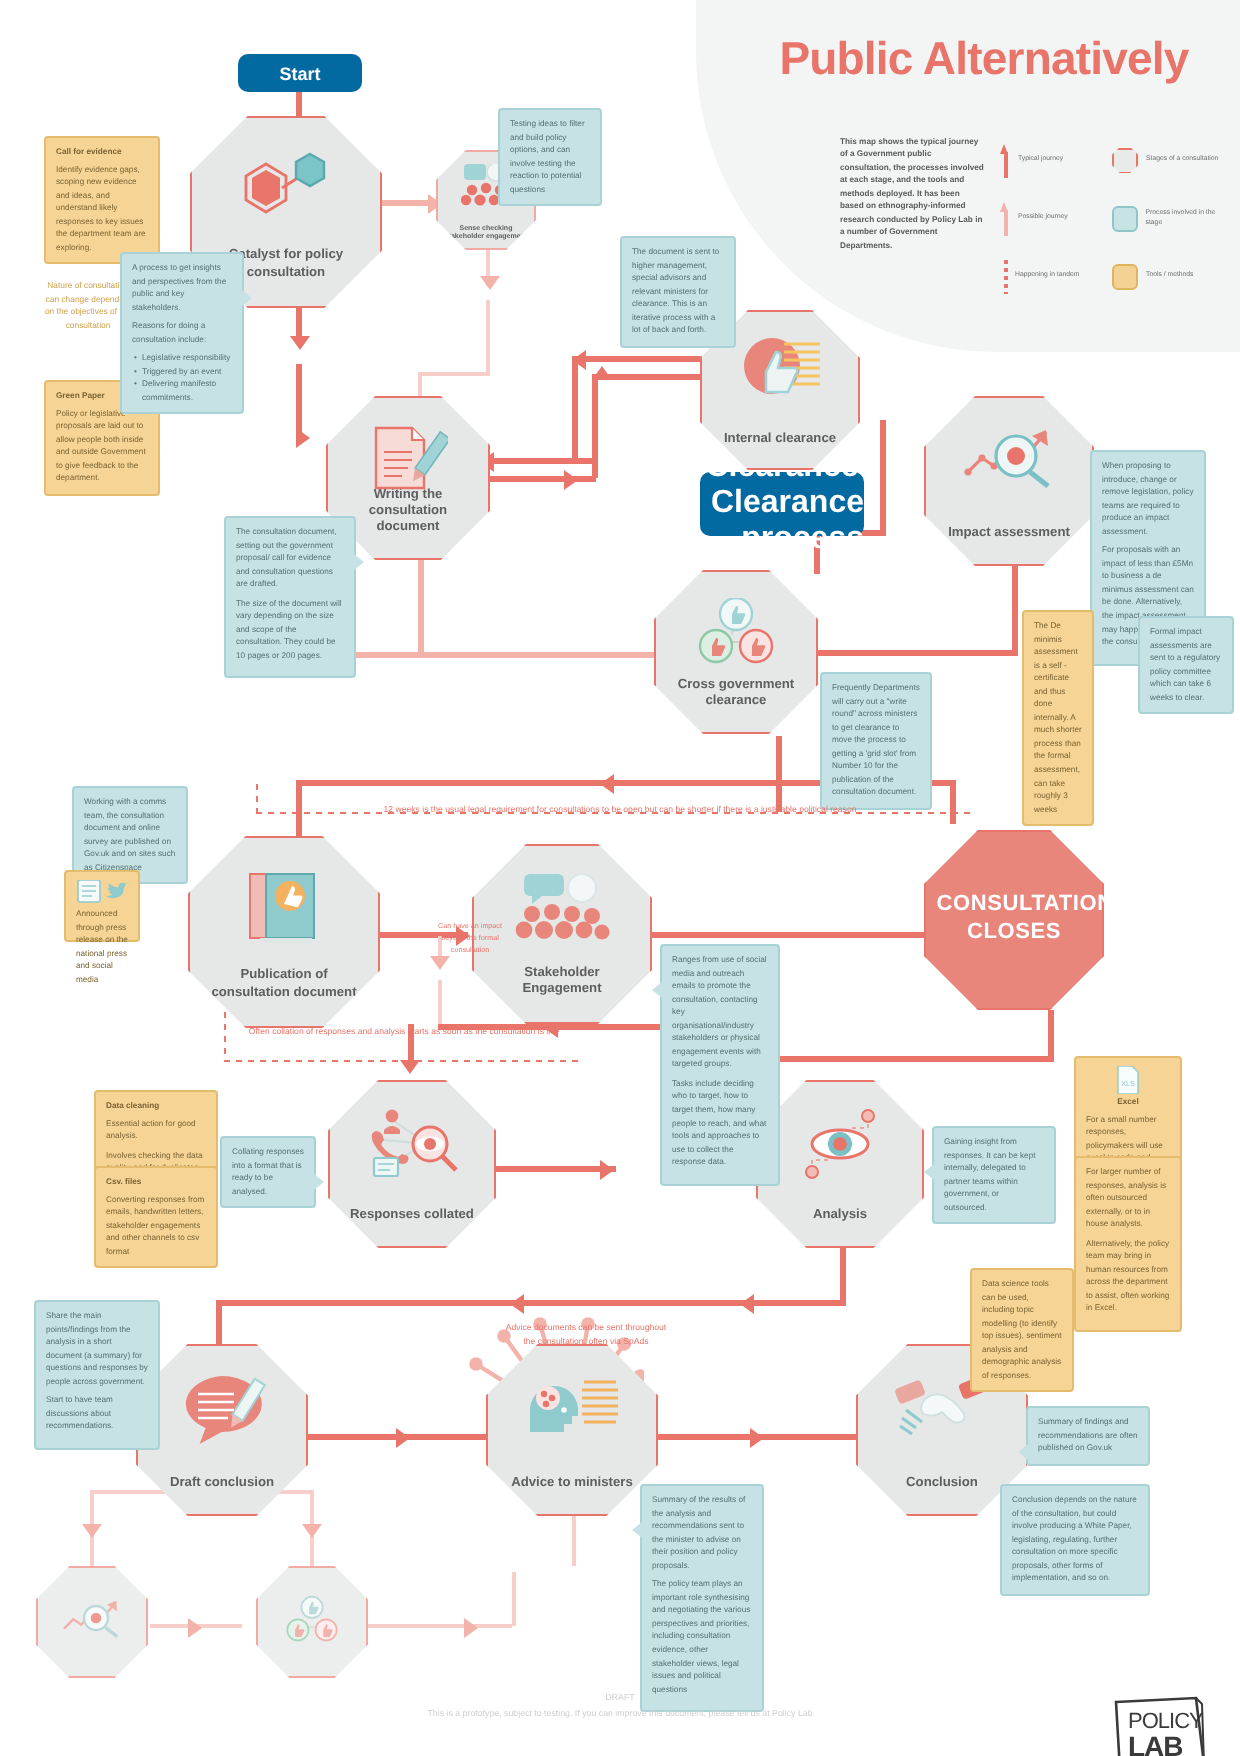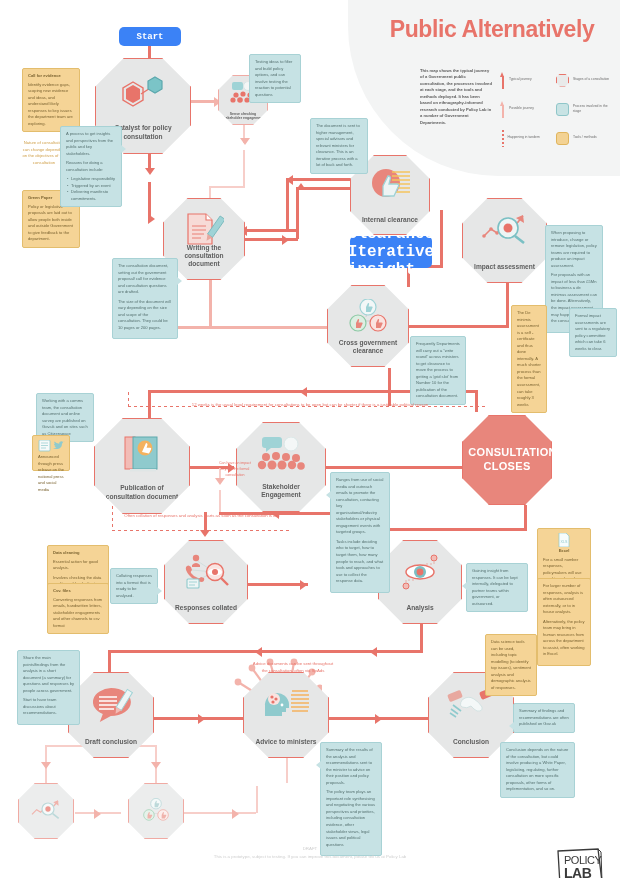--- a/index.html
+++ b/index.html
@@ -71,23 +71,23 @@
   }
   .node.filled { background: #e8867c; border-color: #e8746a; }
   .node.filled .node-label { color: #ffffff; font-size: 11px; padding-bottom: 0; font-weight: bold;
      letter-spacing: 0.3px;}
   .node.filled { justify-content: center; }
   .node-icon { position: absolute; top: 16%; left: 0; width: 100%;
     display:flex; align-items:center; justify-content:center; }
 
   
   .pill {
-    position: absolute; background: #3b82f6; color: #fff; border-radius: 5px;
-    text-align: left; font-weight: bold; display: flex; flex-direction: column;
-    align-items: center; justify-content: center; font-family: Liberation Mono, monospace;
+    position: absolute; background: #0369a1; color: #fff; border-radius: 5px;
+    text-align: right; font-weight: bold; display: flex; flex-direction: column;
+    align-items: center; justify-content: center;
   }
   .pill.start { font-size: 9px; }
 
   
   .card { position: absolute; font-size: 4.1px; line-height: 1.6; padding: 4px 5px; }
   .card.blue { background: #c6e2e4; border: 0.8px solid #a8d2d5; color: #55706f; border-radius: 2px; }
   .card.yellow { background: #f5d496; border: 0.8px solid #e3bd6d; color: #7b6330; border-radius: 2px; }
   .card .hd { font-weight: bold; display:block; margin-bottom: 2px; }
   .card p { margin-bottom: 3px; }
   .card ul { margin: 0 0 0 5px; }
@@ -289,21 +289,21 @@
         <circle cx="38" cy="6" r="3.4"></circle>
       <circle cx="62" cy="6" r="3.4"></circle>
         <circle cx="80" cy="16" r="3.4"></circle>
         <circle cx="88" cy="32" r="3.4"></circle>
     </g>
   </svg>
 
   <div class="pill start" style="left:119px;top:27px;width:62px;height:19px;">Start</div>
   <div class="pill" style="left:350px;top:236px;width:82px;height:32px;">
     <div class="clear-t1">Clearance</div>
-    <div class="clear-t2">Iterative insight</div>
+    <div class="clear-t2">Clearance process</div>
   </div>
 
   <div class="node" style="left:95px;top:58px;width:96px;height:96px;">
     <div class="node-icon">
       <svg width="52" height="34" viewBox="0 0 52 34">
         <line x1="24" y1="20" x2="38" y2="11" stroke="#e8746a" stroke-width="1.4"></line>
         <polygon points="38,3 45,7 45,15 38,19 31,15 31,7" fill="#7bc4c7" stroke="#5ba8ad" stroke-width="1.2"></polygon>
         <polygon points="16,8 26,14 26,26 16,32 6,26 6,14" fill="none" stroke="#e8746a" stroke-width="1.4"></polygon>
         <polygon points="16,11 23,15 23,25 16,29 9,25 9,15" fill="#e8746a"></polygon>
       </svg>

